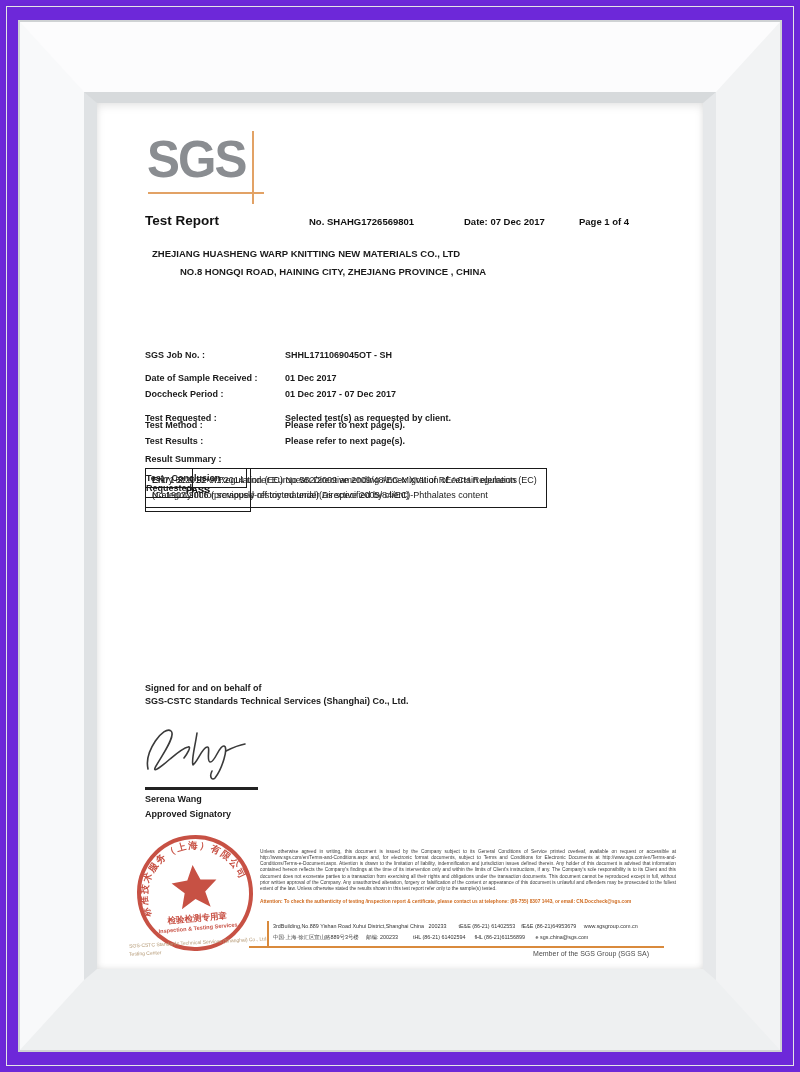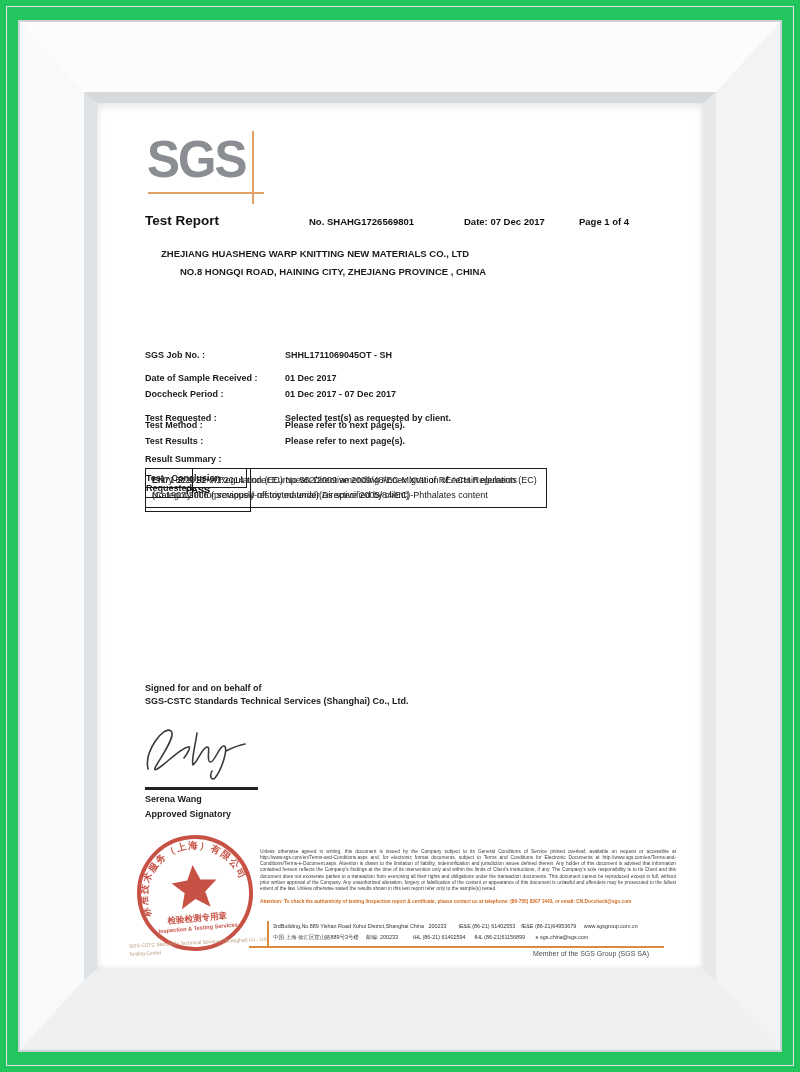--- a/index.html
+++ b/index.html
@@ -1,41 +1,41 @@
 <!DOCTYPE html>
 <html><head>
 <meta charset="utf-8">
 <style>
   html,body{margin:0;padding:0;}
   body{
     width:800px;height:1072px;overflow:hidden;background:#f2f3f3;
     font-family:"Liberation Sans","DejaVu Sans",sans-serif;
     -webkit-font-smoothing:antialiased;
   }
-  .canvas{position:relative;width:800px;height:1072px;background:#22c55e;}
+  .canvas{position:relative;width:800px;height:1072px;background:#6d28d9;}
   
   .frame-edge{position:absolute;inset:6px;border:1px solid #e4e5e6;box-shadow:0 0 6px rgba(0,0,0,.05);}
   .frame-line{position:absolute;inset:20px 18px;border:2px solid #cfd2d4;}
   .frame-face{position:absolute;inset:22px 20px;border-style:solid;border-width:70px 64px;
               border-color:#fcfcfd #f2f3f4 #eef0f1 #f8f9fa;}
   .frame-bevel{position:absolute;inset:92px 84px;border-style:solid;border-width:11px 13px;
                border-color:#d7dadc #e6e8ea #edeff0 #dfe2e4;}
   .paper{position:absolute;left:97px;top:103px;width:606px;height:866px;background:#ffffff;
          box-shadow:inset 0 3px 9px rgba(0,0,0,.10), inset 0 -2px 5px rgba(0,0,0,.05);}
   .paper *{position:absolute;}
   
   .sgs-logo{left:50px;top:30px;font-size:52px;font-weight:bold;color:#8a8d91;
             letter-spacing:-2px;transform:scaleX(.95);transform-origin:left top;line-height:1;}
   .logo-hline{left:51px;top:89px;width:116px;height:2px;background:#e2a265;}
   .logo-vline{left:155px;top:28px;width:2px;height:73px;background:#e2a265;}
   .report-title{left:48px;top:110px;font-size:13.5px;font-weight:bold;color:#111;}
   .hdr-no{left:212px;top:113px;font-size:9.5px;font-weight:bold;color:#111;}
   .hdr-date{left:367px;top:113px;font-size:9.5px;font-weight:bold;color:#111;}
   .hdr-page{left:482px;top:113px;font-size:9.5px;font-weight:bold;color:#111;}
-  .client1{left:64px;top:145px;font-size:9.5px;font-weight:bold;color:#1a1a1a;}
+  .client1{left:55px;top:145px;font-size:9.5px;font-weight:bold;color:#1a1a1a;}
   .client2{left:48px;top:163px;font-size:9.5px;font-weight:bold;color:#1a1a1a;padding-left:35px;}
   .sample-line{left:48px;top:226px;font-size:9px;font-weight:bold;color:#1a1a1a;width:520px;}
   
   .f-label{left:48px;font-size:9px;font-weight:bold;color:#1a1a1a;}
   .f-value{left:188px;font-size:9px;font-weight:bold;color:#1a1a1a;}
   .fy0{top:247px;} .fy1{top:270px;} .fy2{top:286px;} .fy3{top:301px;margin-top:9px;} .fy4{top:317px;} .fy5{top:333px;}
   .result-summary{left:48px;top:351px;font-size:9px;font-weight:bold;color:#1a1a1a;}
   
   .tbl{left:48px;top:365px;width:490px;border-collapse:collapse;position:absolute;}
   .tbl td,.tbl th{border:1.5px solid #1a1a1a;font-size:9px;color:#1a1a1a;vertical-align:top;}

